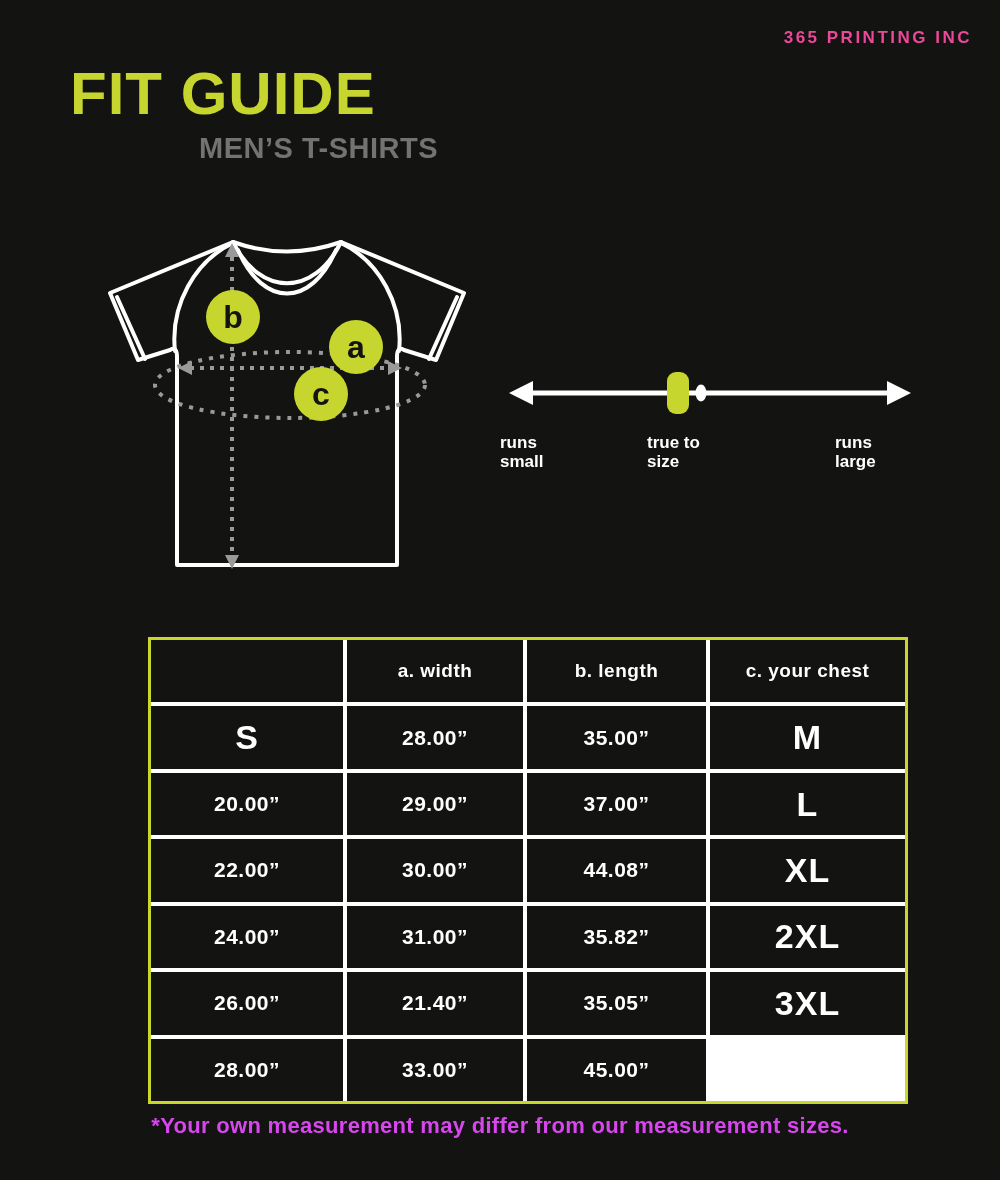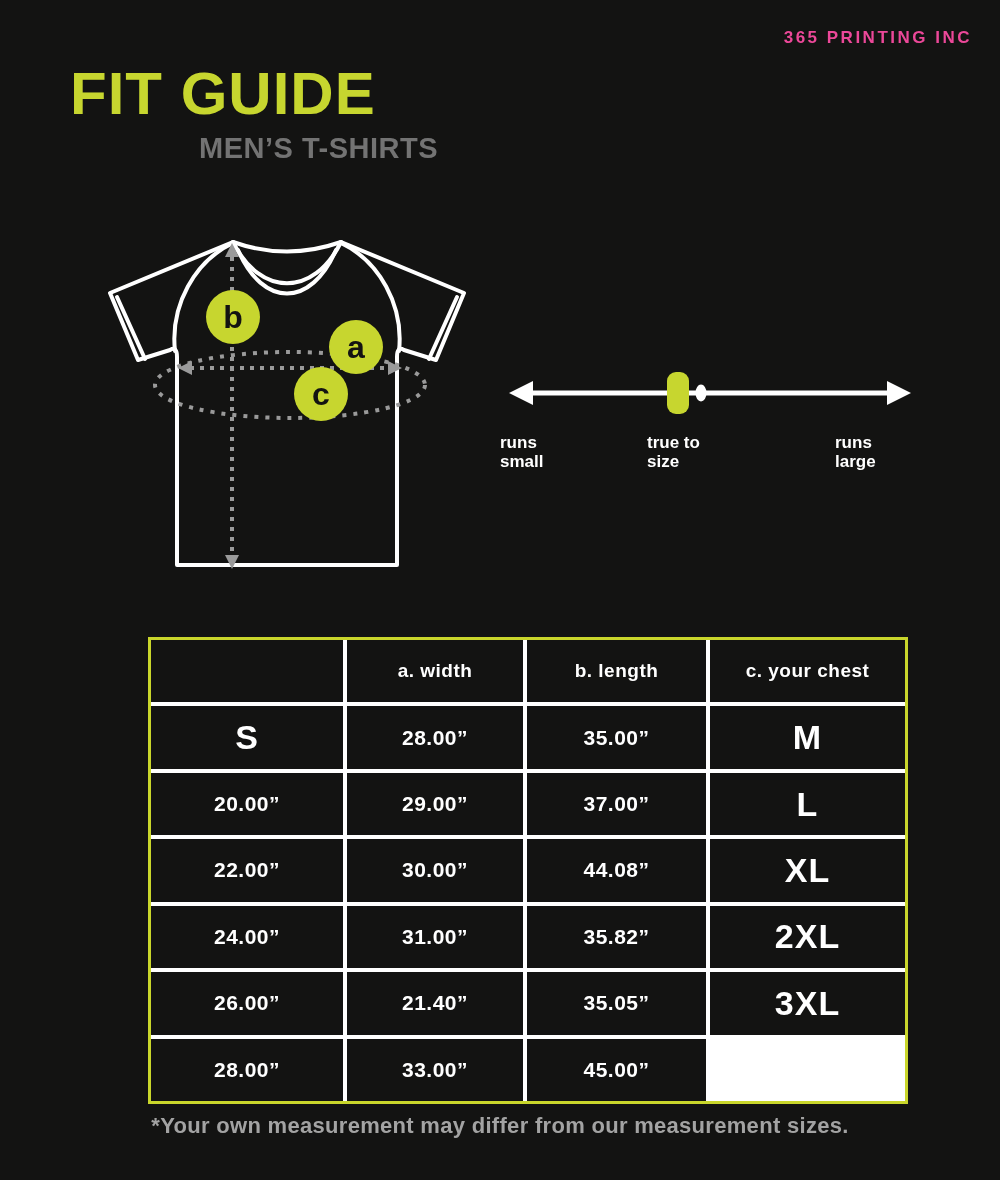--- a/index.html
+++ b/index.html
@@ -49,21 +49,21 @@
   .cell {
     background: #131312;
     display: flex; align-items: center; justify-content: center;
     color: #ffffff;
   }
   .col-header { font-size: 19px; font-weight: 700; letter-spacing: 0.5px; }
   .size-cell  { font-size: 34px; font-weight: 800; letter-spacing: 1px; }
   .value-cell { font-size: 21px; font-weight: 700; letter-spacing: 0.5px; }
   .footnote {
     position: absolute; top: 1113px; left: 0; width: 1000px;
-    text-align: center; font-size: 22px; font-weight: 700; color: #a3a3a3;
+    text-align: center; font-size: 22px; font-weight: 700; color: #d946ef;
     letter-spacing: 0.3px;
   }
 </style>
 </head>
 <body>
 
 <div class="brand">365 PRINTING INC</div>
 
 <div class="title-block">
   <h1 class="page-title">FIT GUIDE</h1>

